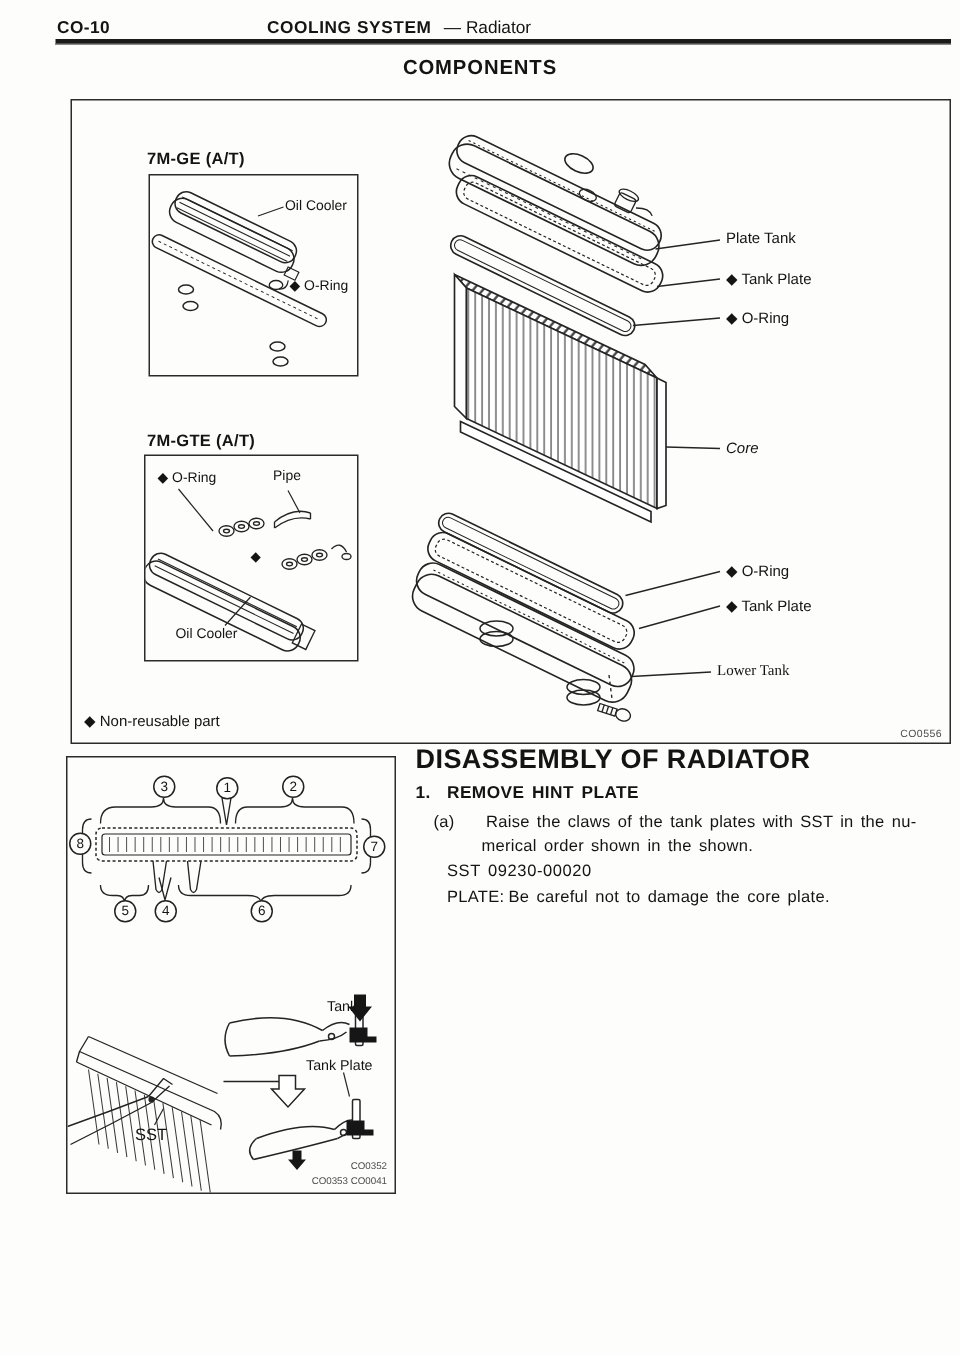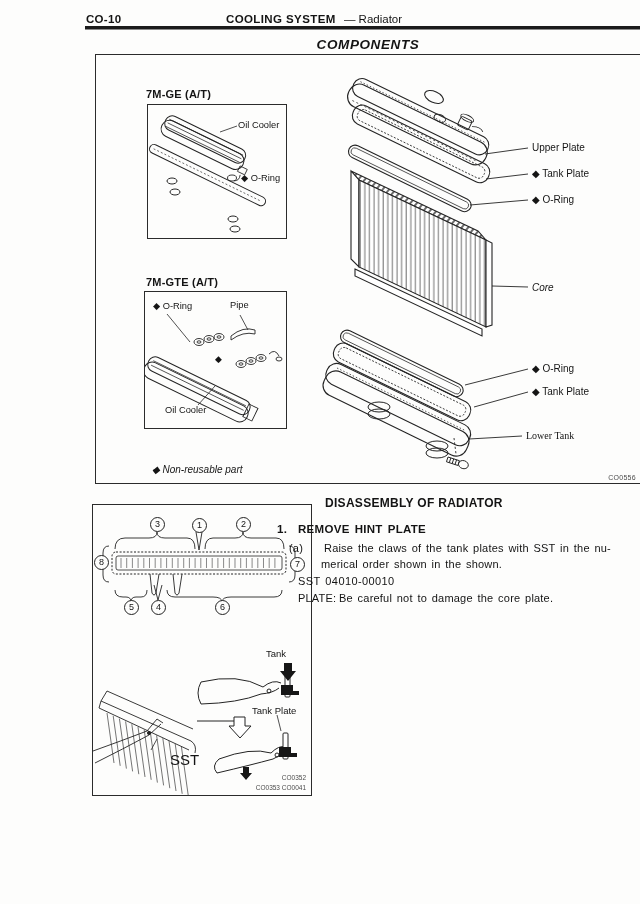--- a/index.html
+++ b/index.html
@@ -1,43 +1,43 @@
 <!DOCTYPE html>
 <html><head>
 <meta charset="utf-8">
 <style>
   html,body{margin:0;padding:0;}
   body{
     width:640px;height:904px;position:relative;background:#fdfdfc;
     font-family:"Liberation Sans",sans-serif;color:#141414;overflow:hidden;
   }
-  .abs{position:absolute;margin-left:48px;}
+  .abs{position:absolute;}
   .b{font-weight:bold;}
   .hdr-code{left:38px;top:13px;font-size:11.5px;letter-spacing:.3px;}
   .hdr-title{left:0;top:13px;width:532px;text-align:center;font-size:11.5px;}
   .hdr-title .sec{font-weight:bold;letter-spacing:.4px;}
   .hdr-title .sub{margin-left:5px;}
   .hdr-rule{left:37px;top:26px;width:597px;height:3px;background:#1b1b1b;border-bottom:1px solid #8a8a8a;}
-  .page-title{left:0;top:37px;width:640px;text-align:center;font-size:13.5px;font-weight:bold;letter-spacing:.6px;font-style:italic;}
+  .page-title{left:0;top:37px;width:640px;text-align:center;font-size:13.5px;font-weight:bold;letter-spacing:.6px;}
   .figbox{border:1.5px solid #2b2b2b;background:transparent;}
-  #fig-components{left:47px;top:54px;width:545px;height:428px;}
+  #fig-components{left:47px;top:66px;width:545px;height:428px;padding-left:40px;}
   #fig-procedure{left:44px;top:504px;width:218px;height:290px;}
   .insetbox{position:absolute;border:1.2px solid #2b2b2b;}
   .inset-hd{position:absolute;font-weight:bold;font-size:11px;letter-spacing:.2px;white-space:nowrap;}
   .lbl{position:absolute;font-size:10px;white-space:nowrap;color:#141414;}
   .slbl{position:absolute;font-size:9.3px;white-space:nowrap;color:#141414;}
-  .footnote{left:8px;bottom:8px;font-size:10px;font-style:italic;}
+  .footnote{left:8px;bottom:8px;font-size:10px;}
   .figcode{font-size:7px;color:#4c4c4c;letter-spacing:.3px;}
   #code-main{right:5px;bottom:2px;}
   #codes-proc{right:5px;bottom:3px;text-align:right;font-size:6.5px;line-height:1.45;color:#4c4c4c;}
   .cnum{position:absolute;width:13px;height:13px;border:1.2px solid #222;border-radius:50%;
         font-size:9px;line-height:13px;text-align:center;background:#fdfdfc;}
   svg{position:absolute;left:0;top:0;}
   .txt{position:absolute;font-size:11px;letter-spacing:.2px;word-spacing:1.5px;white-space:nowrap;}
-  #proc-heading{left:277px;top:496px;font-size:12px;font-weight:bold;letter-spacing:.3px;white-space:nowrap;}
+  #proc-heading{left:277px;top:496px;font-size:18px;font-weight:bold;letter-spacing:.3px;white-space:nowrap;}
   .step-b{font-weight:bold;font-size:11.5px;letter-spacing:.3px;}
 </style>
 </head>
 <body>
 
 <div class="abs hdr-code b">CO-10</div>
 <div class="abs hdr-title">
   <span class="sec">COOLING SYSTEM</span>
   <span class="sub">— Radiator</span>
 </div>
@@ -200,21 +200,21 @@
         <line x1="95" y1="23" x2="103" y2="38" stroke-width="0.8"></line>
         <line x1="53" y1="113" x2="70" y2="94" stroke-width="0.8"></line>
       </g>
       <text x="70" y="70" font-size="9" fill="#141414">◆</text>
     </svg>
     <span class="slbl" style="left:8px;top:8px;">◆ O-Ring</span>
     <span class="slbl" style="left:85px;top:8px;">Pipe</span>
     <span class="slbl" style="left:20px;top:113px;">Oil Cooler</span>
   </div>
 
-  <span class="lbl" style="left:436px;top:87px;">Upper Plate</span>
+  <span class="lbl" style="left:436px;top:87px;">Plate Tank</span>
   <span class="lbl" style="left:436px;top:113px;">◆ Tank Plate</span>
   <span class="lbl" style="left:436px;top:139px;">◆ O-Ring</span>
   <span class="lbl" style="left:436px;top:227px;font-style:italic;">Core</span>
   <span class="lbl" style="left:436px;top:308px;">◆ O-Ring</span>
   <span class="lbl" style="left:436px;top:331px;">◆ Tank Plate</span>
   <span class="lbl" style="left:430px;top:375px;font-family:Liberation Serif, serif;">Lower Tank</span>
 
   <span class="lbl footnote abs">◆ Non-reusable part</span>
   <span class="abs figcode" id="code-main">CO0556</span>
 </div>
@@ -289,31 +289,31 @@
 
   <span class="cnum" style="left:57px;top:12px;">3</span>
   <span class="cnum" style="left:99px;top:13px;">1</span>
   <span class="cnum" style="left:143px;top:12px;">2</span>
   <span class="cnum" style="left:1px;top:50px;">8</span>
   <span class="cnum" style="left:197px;top:52px;">7</span>
   <span class="cnum" style="left:31px;top:95px;">5</span>
   <span class="cnum" style="left:58px;top:95px;">4</span>
   <span class="cnum" style="left:122px;top:95px;">6</span>
 
-  <span class="slbl" style="left:173px;top:143px;font-size:9.5px;">Tank</span>
+  <span class="slbl" style="left:173px;top:161px;font-size:9.5px;">Tank</span>
   <span class="slbl" style="left:159px;top:200px;font-size:9.5px;">Tank Plate</span>
-  <span class="slbl" style="left:45px;top:246px;font-size:15px;padding-left:32px;">SST</span>
+  <span class="slbl" style="left:45px;top:246px;font-size:11px;">SST</span>
 
   <div class="abs" id="codes-proc">
     <div>CO0352</div>
     <div>CO0353 CO0041</div>
   </div>
 </div>
 
 <div id="proc-heading" class="abs">DISASSEMBLY OF RADIATOR</div>
 <span class="txt step-b" style="left:277px;top:523px;">1.</span>
 <span class="txt step-b" style="left:298px;top:523px;">REMOVE HINT PLATE</span>
 <span class="txt" style="left:289px;top:542px;">(a)</span>
 <span class="txt" style="left:324px;top:542px;">Raise the claws of the tank plates with SST in the nu-</span>
 <span class="txt" style="left:321px;top:558px;">merical order shown in the shown.</span>
-<span class="txt" style="left:298px;top:575px;letter-spacing:.4px;">SST 04010-00010</span>
+<span class="txt" style="left:298px;top:575px;letter-spacing:.4px;">SST 09230-00020</span>
 <span class="txt" style="left:298px;top:592px;">PLATE:</span>
 <span class="txt" style="left:339px;top:592px;">Be careful not to damage the core plate.</span>
 
 </body></html>

